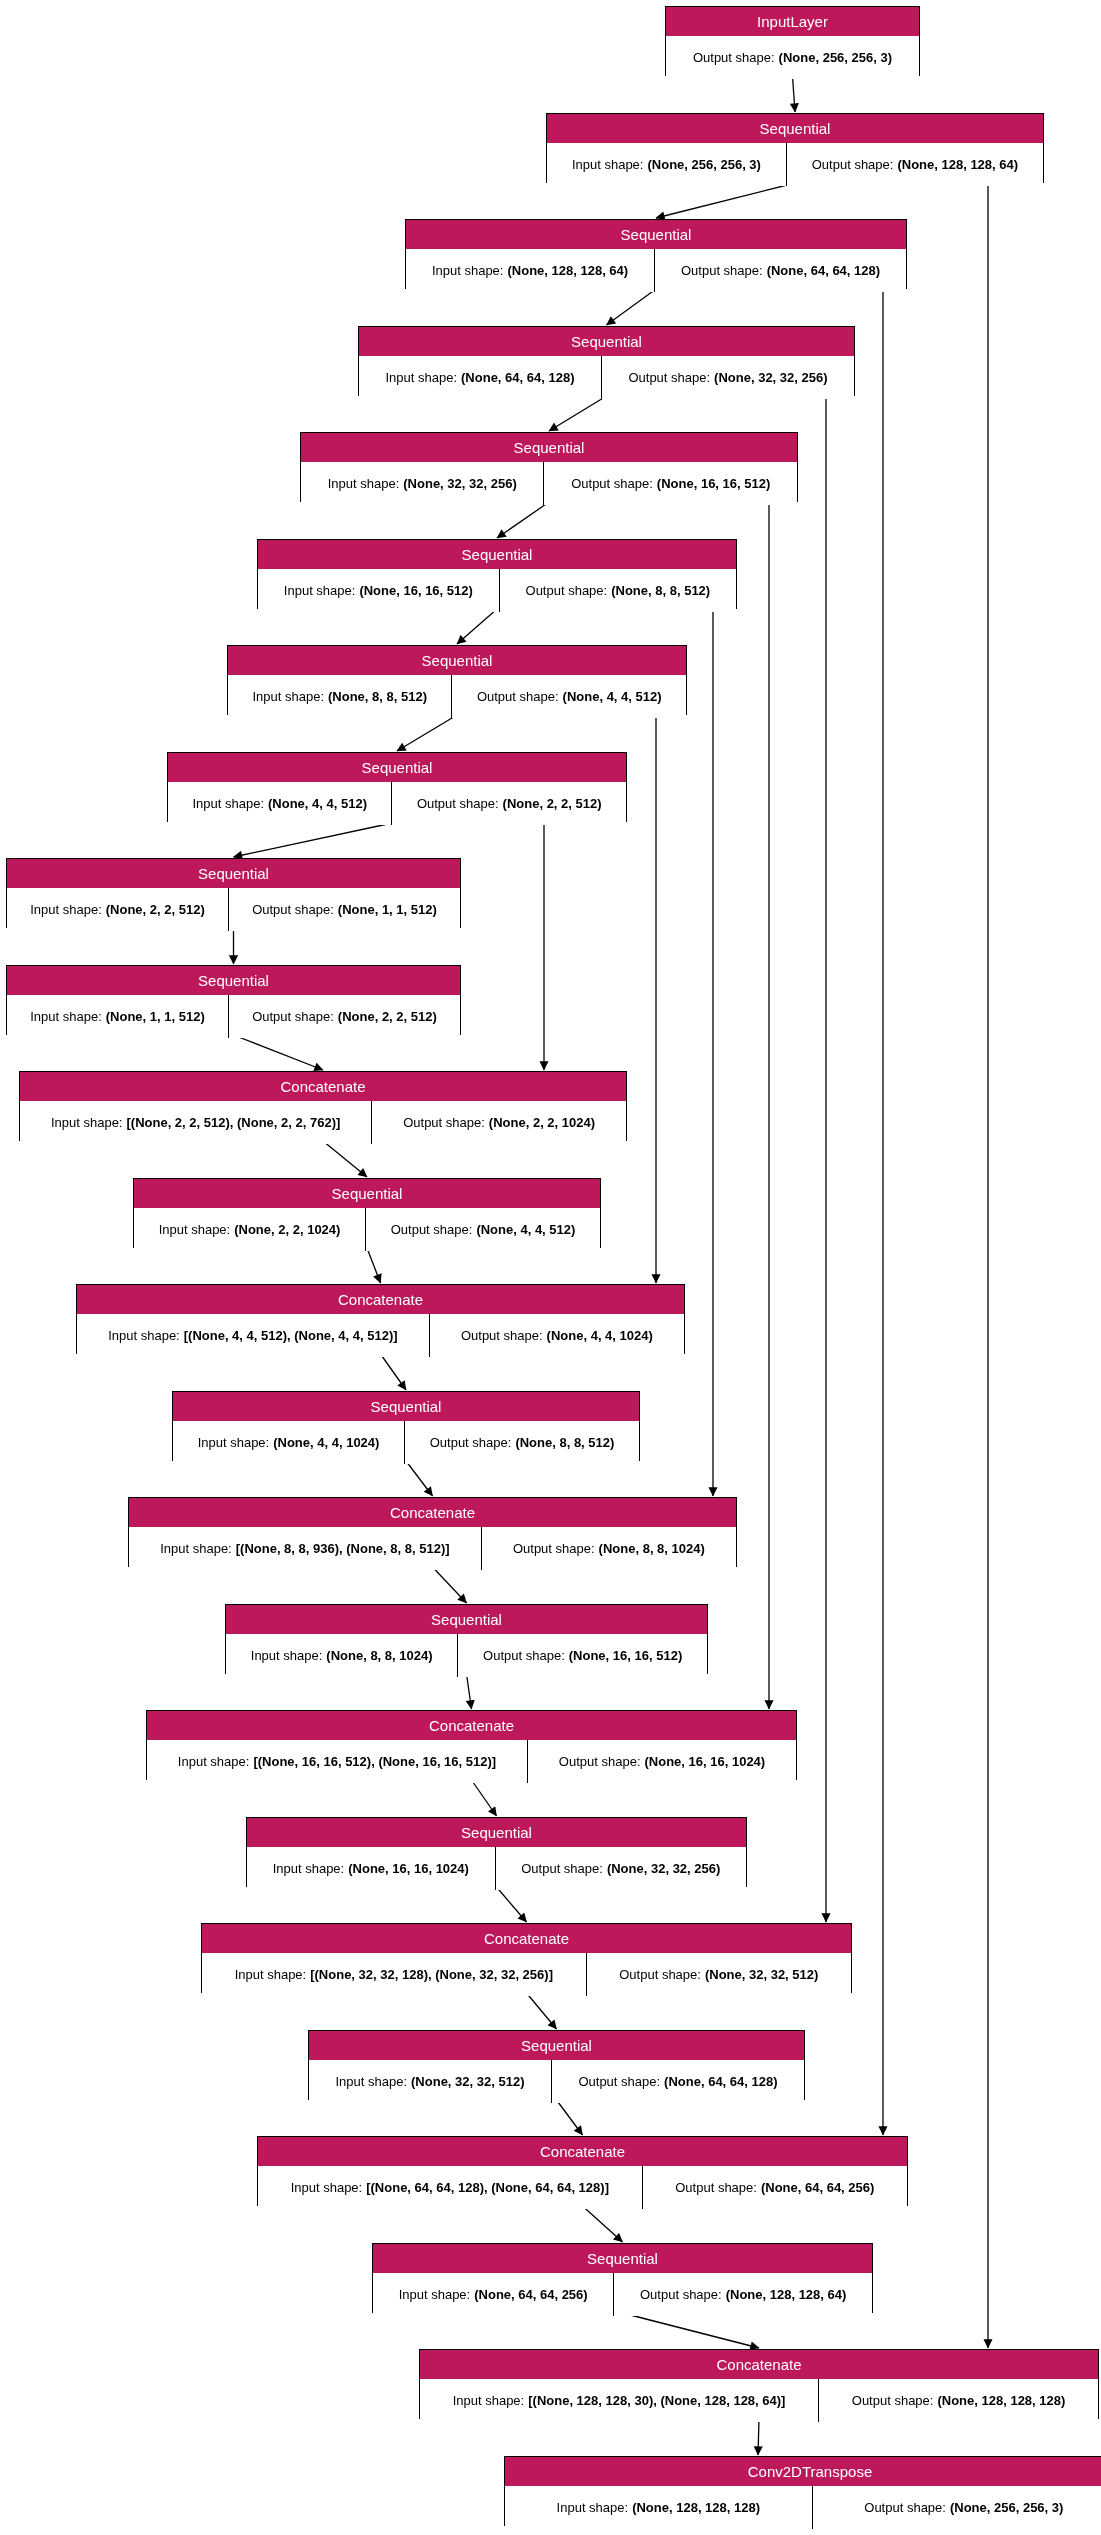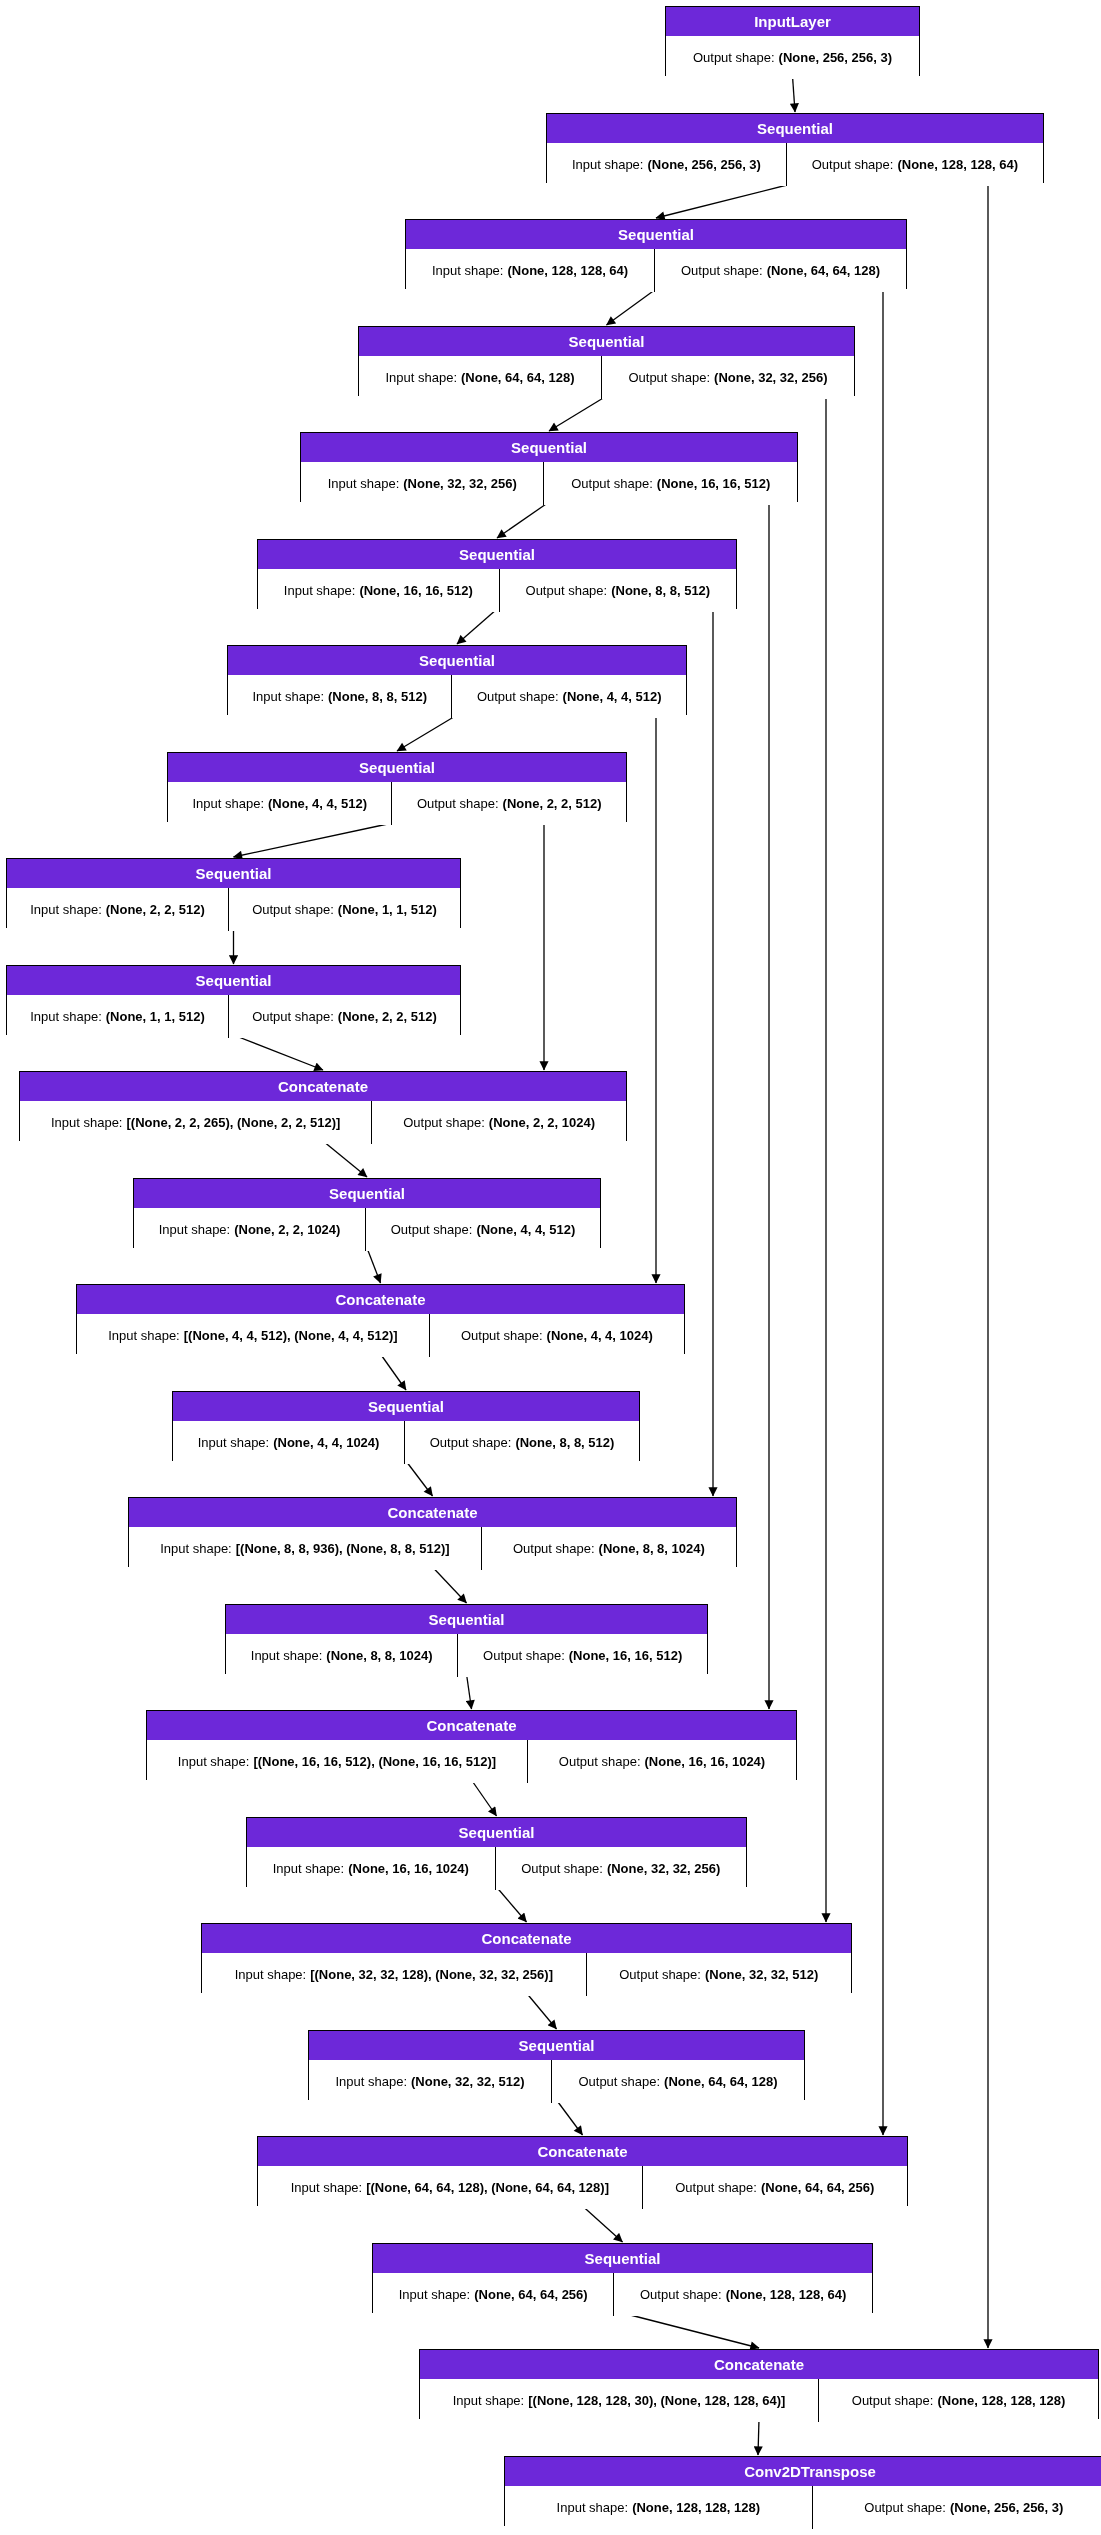--- a/index.html
+++ b/index.html
@@ -26,23 +26,23 @@
   }
   .node {
     position: absolute;
     border: 1.5px solid #000000;
     background: #ffffff;
     box-sizing: border-box;
     display: flex;
     flex-direction: column;
   }
   .node-title {
-    background: #6d28d9;
+    background: #be185d;
     color: #ffffff;
-    font-weight: bold;
+    font-weight: normal;
     font-size: 15px;
     display: flex;
     align-items: center;
     justify-content: center;
     flex: 0 0 29px;
     white-space: nowrap;
   }
   .node-shapes {
     display: flex;
     flex: 1;
@@ -232,21 +232,21 @@
           <span>Output shape:</span>
           <b>(None, 2, 2, 512)</b>
         </div>
       </div>
     </div>
     <div class="node" style="left: 19px; top: 1071px; width: 608px; height: 70px;">
       <div class="node-title">Concatenate</div>
       <div class="node-shapes">
         <div class="cell">
           <span>Input shape:</span>
-          <b>[(None, 2, 2, 265), (None, 2, 2, 512)]</b>
+          <b>[(None, 2, 2, 512), (None, 2, 2, 762)]</b>
         </div>
         <div class="cell">
           <span>Output shape:</span>
           <b>(None, 2, 2, 1024)</b>
         </div>
       </div>
     </div>
     <div class="node" style="left: 133px; top: 1178px; width: 468px; height: 70px;">
       <div class="node-title">Sequential</div>
       <div class="node-shapes">

